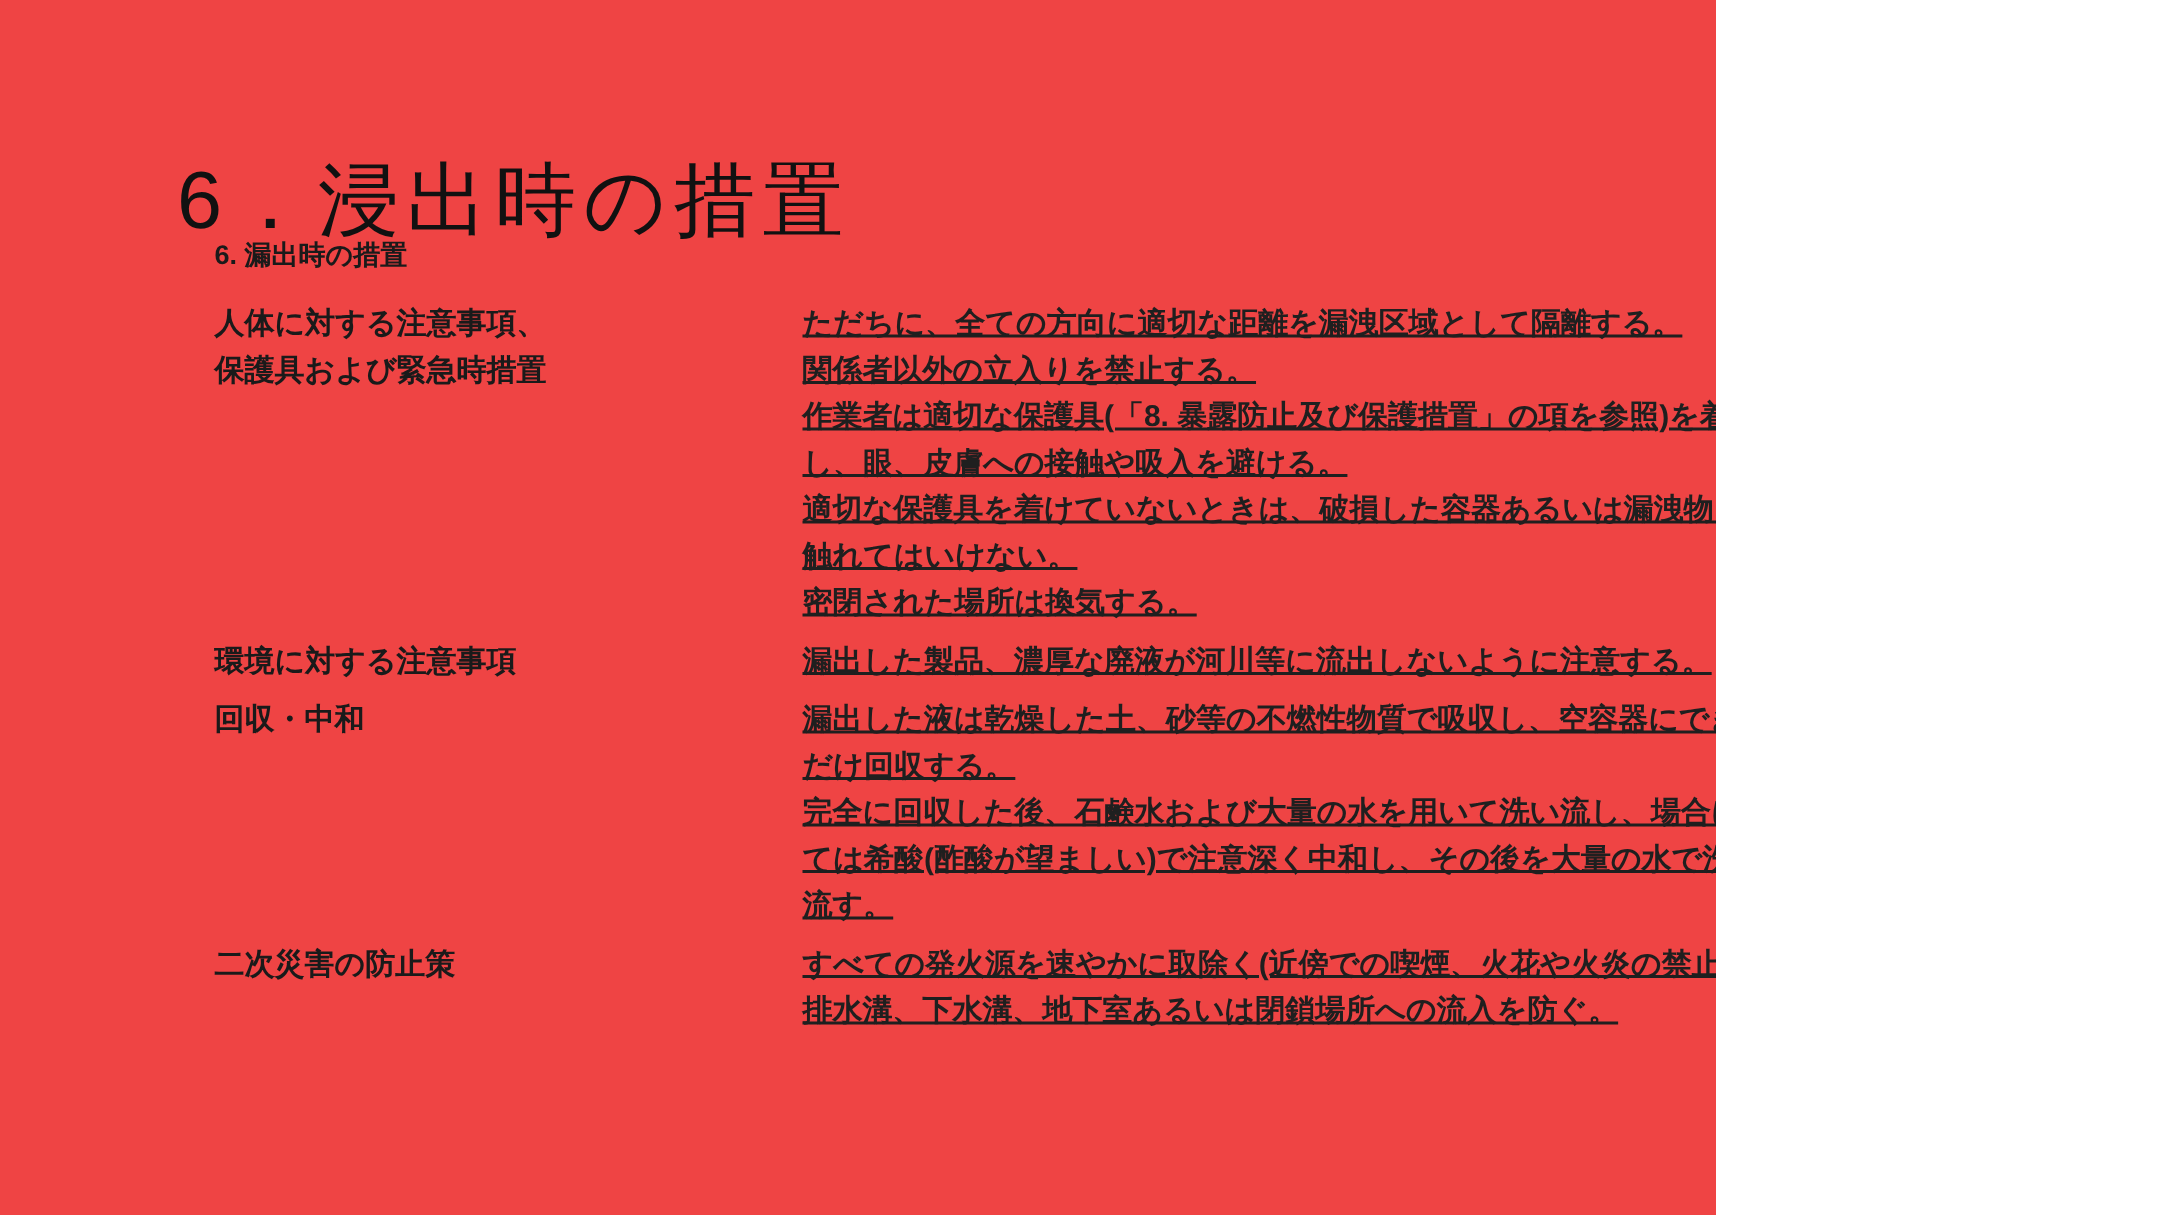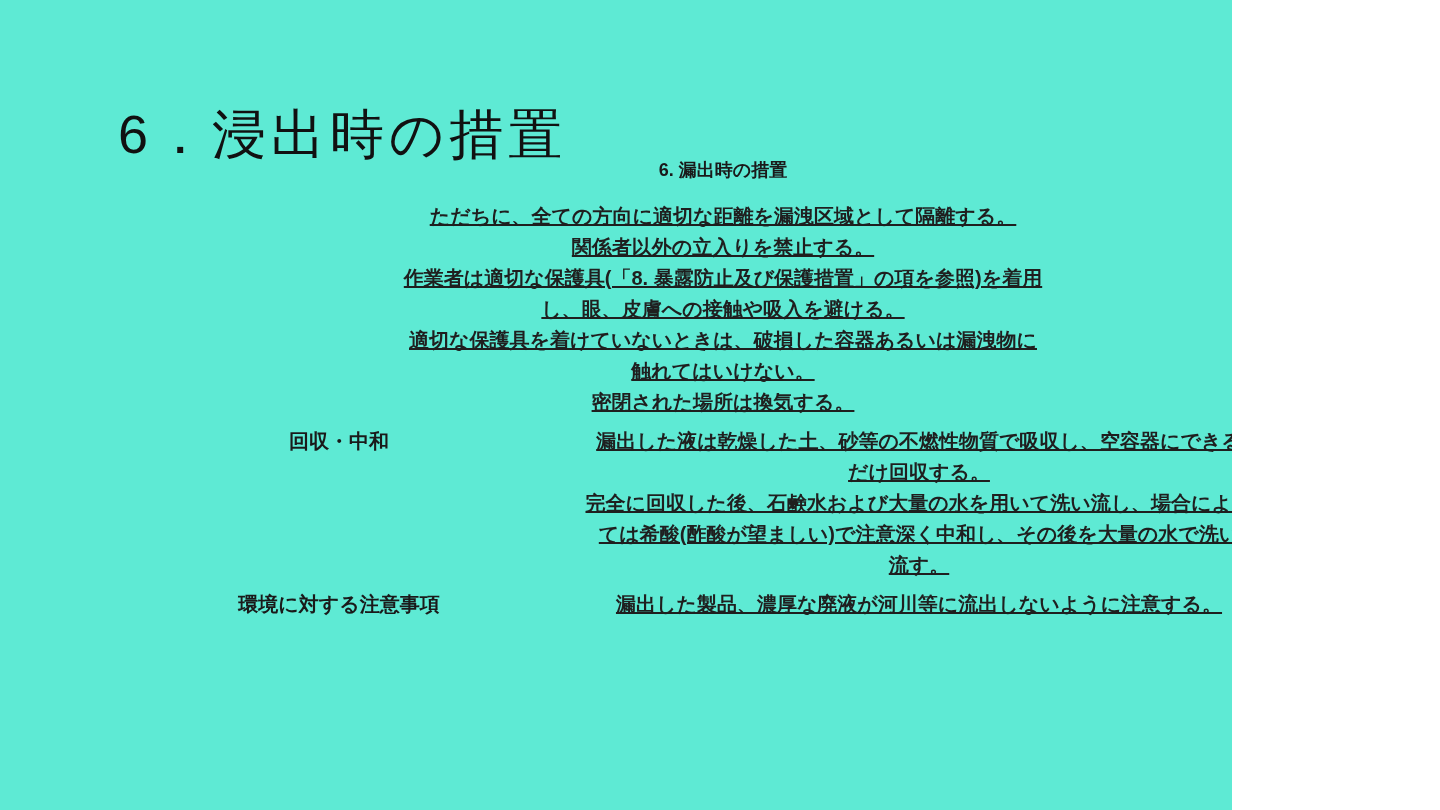--- a/index.html
+++ b/index.html
@@ -3,25 +3,24 @@
 <meta charset="utf-8">
 <style>
   html, body {
     margin: 0;
     padding: 0;
     background: #ffffff;
     font-family: "Liberation Sans", "DejaVu Sans", sans-serif;
   }
   .slide {
     position: relative;
-    width: 1232px;
+    width: 1144px;
     height: 810px;
-    background: #5eead4;
+    background: #ef4444;
     overflow: hidden;
-    text-align: center;
   }
   .slide-title {
     position: absolute;
     left: 118px;
     top: 62px;
     font-size: 54px;
     font-weight: 300;
     letter-spacing: 5px;
     color: #111111;
     line-height: 1.35;
@@ -70,39 +69,46 @@
 
 <div class="slide">
 
   <h1 class="slide-title">6．浸出時の措置</h1>
 
   <div class="sds-section">
 
     <div class="section-heading">6. 漏出時の措置</div>
 
     <div class="sds-row">
+      <div class="row-label">人体に対する注意事項、
+保護具および緊急時措置</div>
       <div class="row-content">ただちに、全ての方向に適切な距離を漏洩区域として隔離する。
 関係者以外の立入りを禁止する。
 作業者は適切な保護具(「8. 暴露防止及び保護措置」の項を参照)を着用
 し、眼、皮膚への接触や吸入を避ける。
 適切な保護具を着けていないときは、破損した容器あるいは漏洩物に
 触れてはいけない。
 密閉された場所は換気する。</div>
+    </div>
+
+    <div class="sds-row">
+      <div class="row-label">環境に対する注意事項</div>
+      <div class="row-content">漏出した製品、濃厚な廃液が河川等に流出しないように注意する。</div>
     </div>
 
     <div class="sds-row">
       <div class="row-label">回収・中和</div>
       <div class="row-content">漏出した液は乾燥した土、砂等の不燃性物質で吸収し、空容器にできる
 だけ回収する。
 完全に回収した後、石鹸水および大量の水を用いて洗い流し、場合によっ
 ては希酸(酢酸が望ましい)で注意深く中和し、その後を大量の水で洗い
 流す。</div>
     </div>
 
+
     <div class="sds-row">
-      <div class="row-label">環境に対する注意事項</div>
-      <div class="row-content">漏出した製品、濃厚な廃液が河川等に流出しないように注意する。</div>
+      <div class="row-label">二次災害の防止策</div>
+      <div class="row-content">すべての発火源を速やかに取除く(近傍での喫煙、火花や火炎の禁止)。
+排水溝、下水溝、地下室あるいは閉鎖場所への流入を防ぐ。</div>
     </div>
-
-
 
   </div>
 </div>
 
 </body></html>

